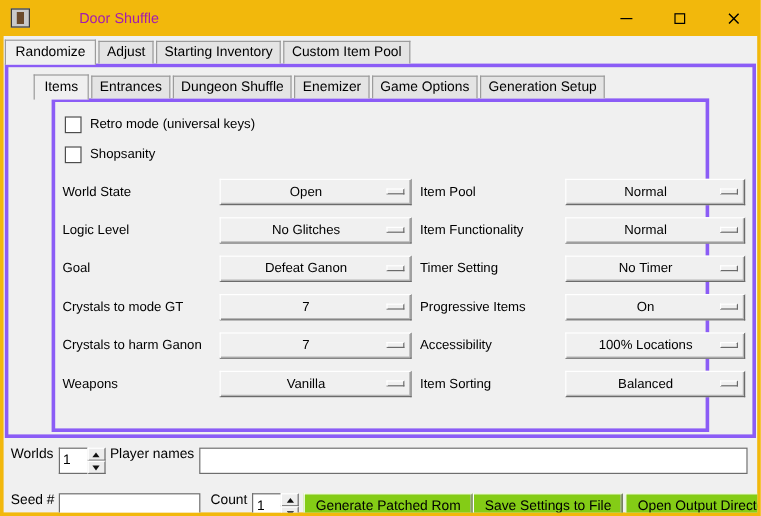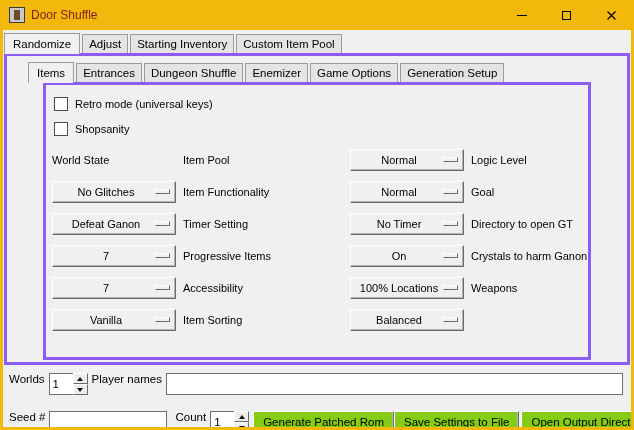--- a/index.html
+++ b/index.html
@@ -2,21 +2,21 @@
 <html style="--titlebar_bg: #f2b80c; --panel_bg: #f0f0f0;"><head>
 <meta charset="utf-8">
 <style>
   html,body{margin:0;padding:0;}
   body{width:634px;height:430px;font-family:"Liberation Sans",sans-serif;-webkit-font-smoothing:antialiased;}
   .window{width:634px;height:430px;background:var(--titlebar_bg,#f2b80c);position:relative;box-sizing:border-box;}
   
   .titlebar{height:30px;display:flex;align-items:center;}
   .app-icon{width:16px;height:16px;margin:0 6px 0 9px;background:#c9c9c9;border:1px solid #3a3a3a;box-sizing:border-box;position:relative;}
   .app-icon::after{content:"";position:absolute;left:4px;top:2px;width:6px;height:10px;background:#6b4a2b;}
-  .title-text{font-size:12px;color:#7f1d1d;}
+  .title-text{font-size:12px;color:#a21caf;margin-left:35px;}
   .titlebar-spacer{flex:1;}
   .win-btn{width:45px;height:30px;display:flex;align-items:center;justify-content:center;}
   .min-glyph{width:10px;height:1px;background:#000;}
   .max-glyph{width:9px;height:9px;border:1px solid #000;box-sizing:border-box;}
   
   .content{position:absolute;left:3px;right:3px;top:30px;bottom:3px;background:var(--panel_bg,#f0f0f0);overflow:hidden;}
   .tabbar{display:flex;align-items:flex-end;position:relative;z-index:2;}
   .outer-tabbar{margin:3px 0 0 1px;}
   .tab{border:1px solid #9b9b9b;border-bottom:none;background:#e4e4e4;padding:3px 6px 3px;margin-right:2px;font-size:11.5px;white-space:nowrap;}
   .tab.selected{background:#f0f0f0;padding:4px 8px 4px;margin-bottom:-1px;position:relative;}
@@ -98,20 +98,24 @@
           <span class="cb-label">Retro mode (universal keys)</span>
         </div>
         <div class="checkbox-row">
           <span class="checkbox"></span>
           <span class="cb-label">Shopsanity</span>
         </div>
 
         <div class="form-grid">
 
           <div class="field-label">World State</div>
+          <div class="dropdown">
+            <span>Open</span>
+            <span class="dd-indicator"></span>
+          </div>
           <div class="field-label">Item Pool</div>
           <div class="dropdown">
             <span>Normal</span>
             <span class="dd-indicator"></span>
           </div>
 
           <div class="field-label">Logic Level</div>
           <div class="dropdown">
             <span>No Glitches</span>
             <span class="dd-indicator"></span>
@@ -126,21 +130,21 @@
           <div class="dropdown">
             <span>Defeat Ganon</span>
             <span class="dd-indicator"></span>
           </div>
           <div class="field-label">Timer Setting</div>
           <div class="dropdown">
             <span>No Timer</span>
             <span class="dd-indicator"></span>
           </div>
 
-          <div class="field-label">Directory to open GT</div>
+          <div class="field-label">Crystals to mode GT</div>
           <div class="dropdown">
             <span>7</span>
             <span class="dd-indicator"></span>
           </div>
           <div class="field-label">Progressive Items</div>
           <div class="dropdown">
             <span>On</span>
             <span class="dd-indicator"></span>
           </div>
 

